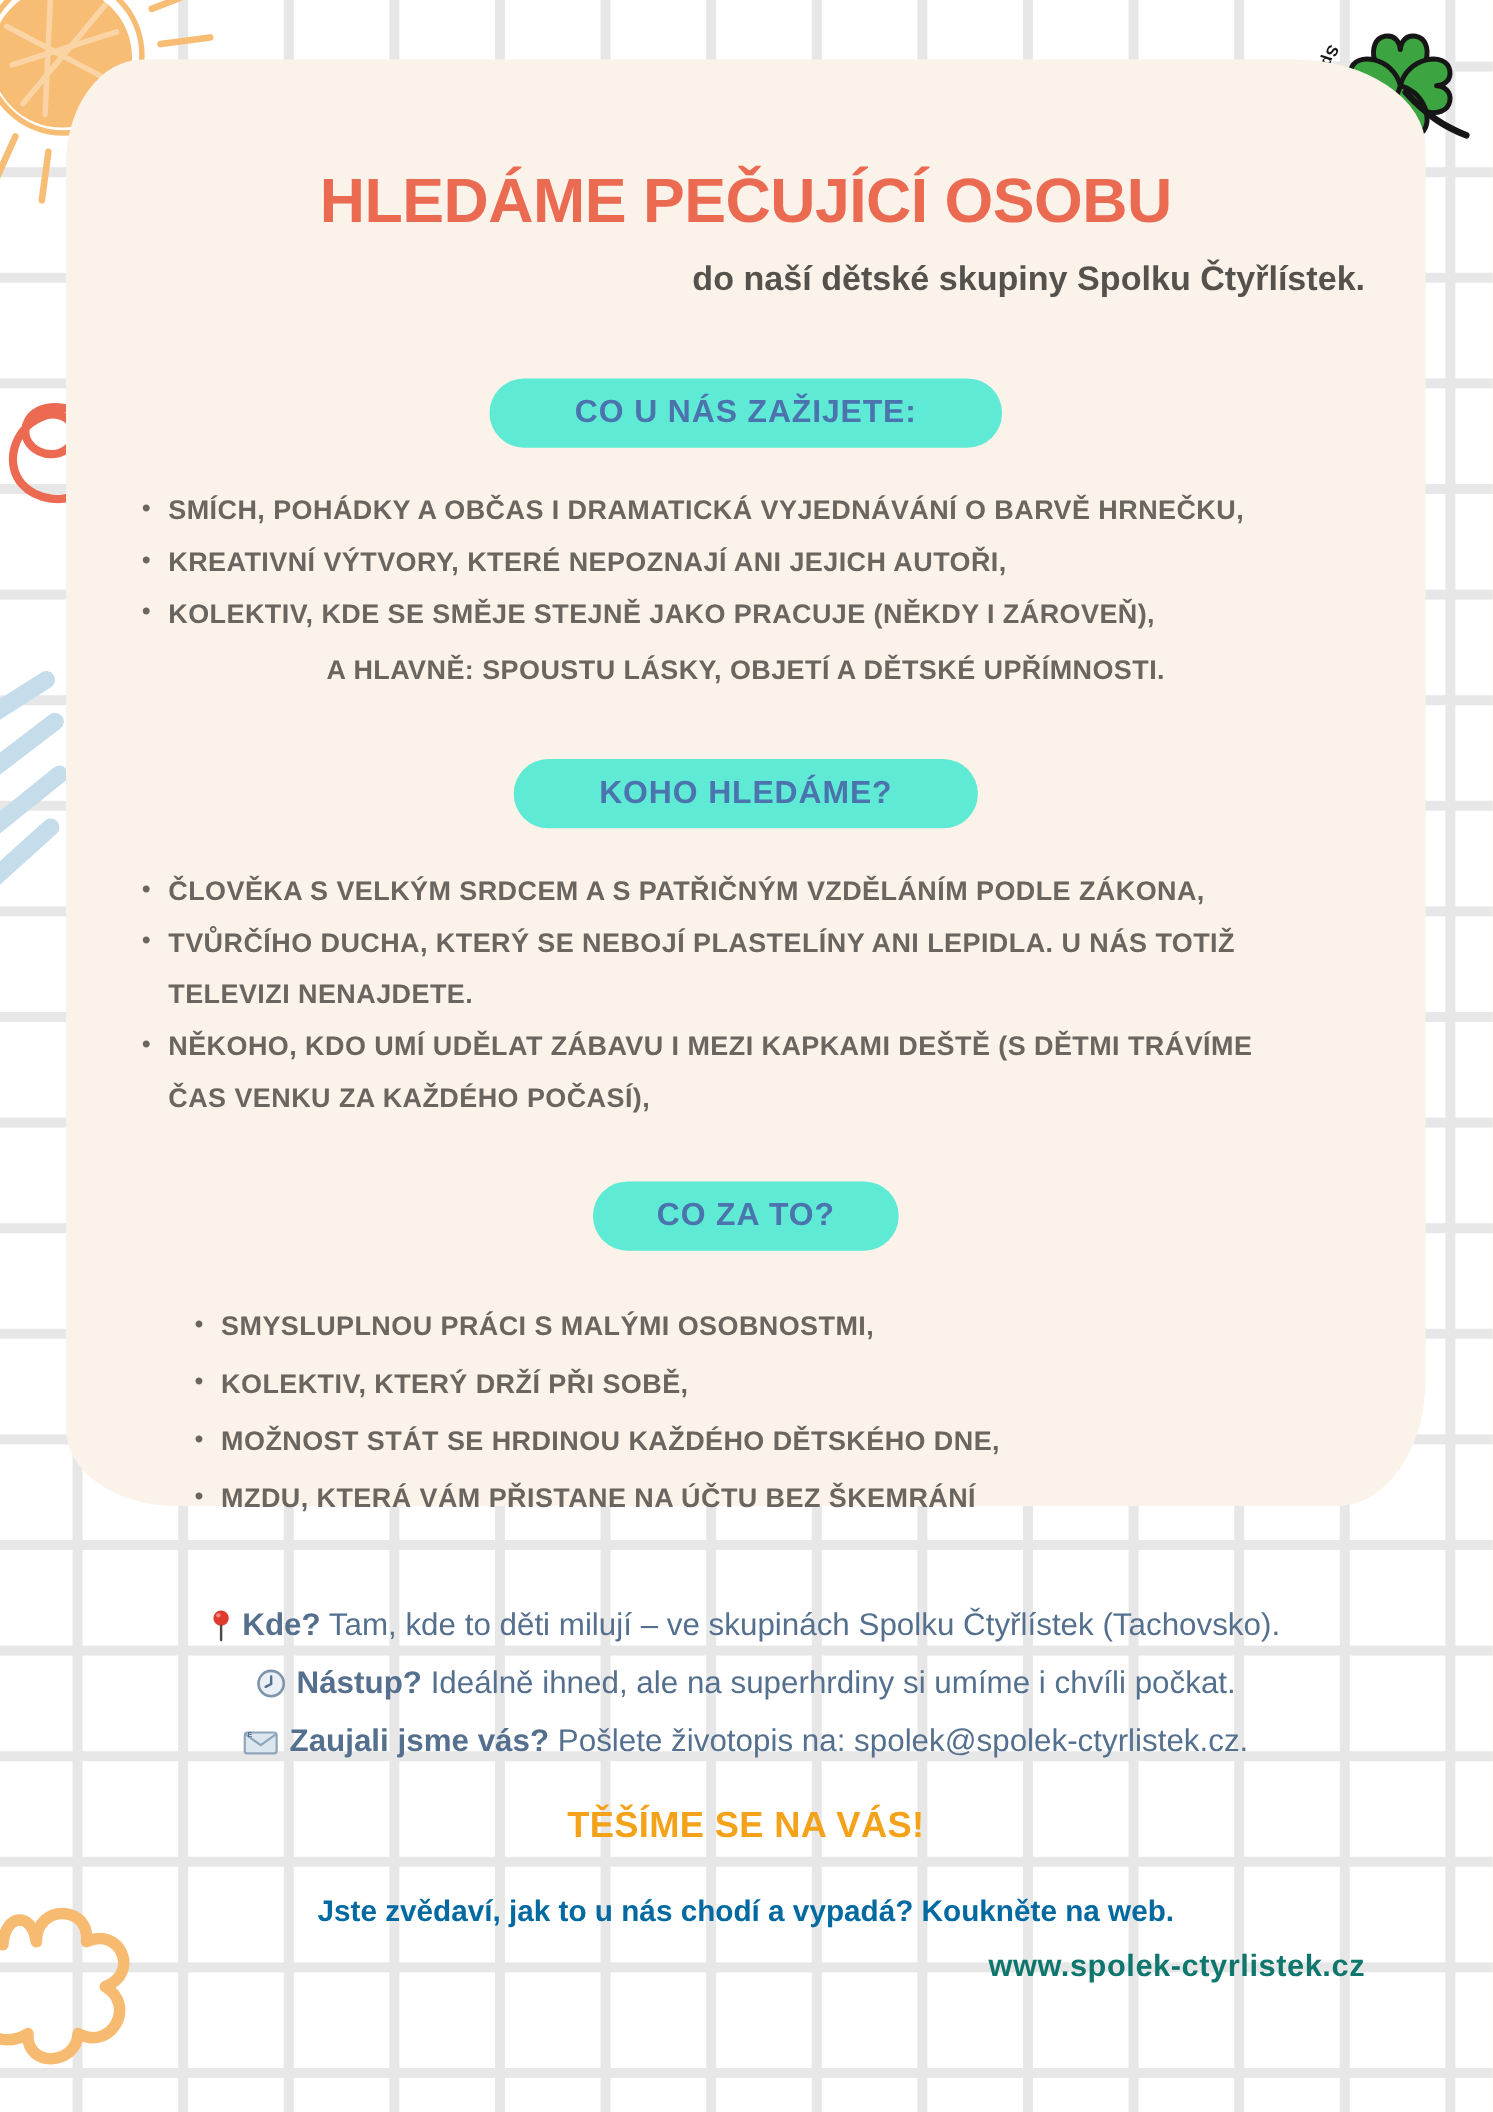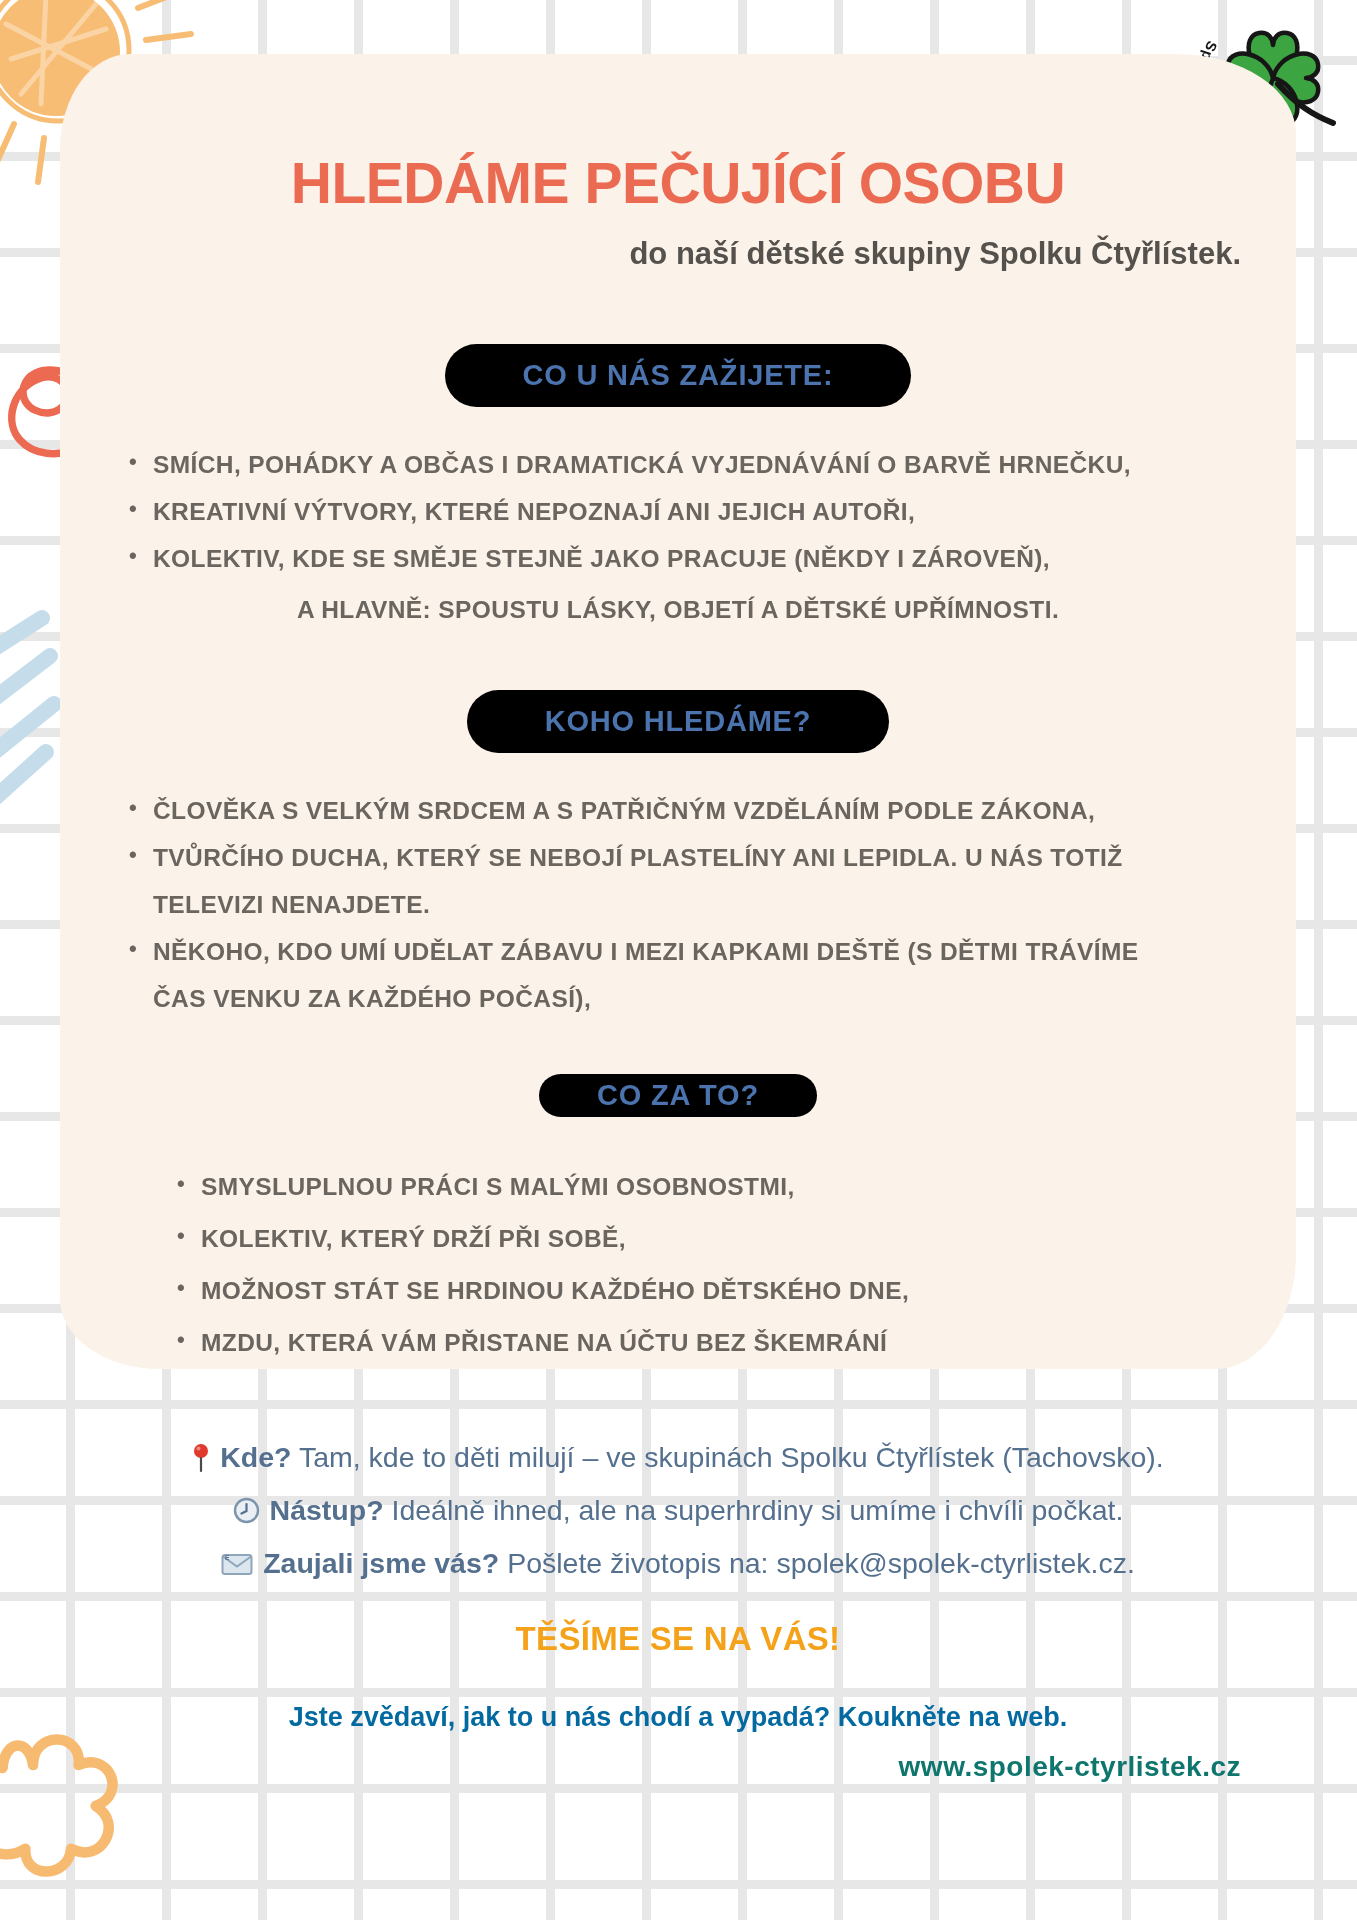--- a/index.html
+++ b/index.html
@@ -25,27 +25,27 @@
     font-size:57px;font-weight:800;letter-spacing:-.5px;
     color:#EB6A52;
   }
   .subtitle{
     margin:20px 0 0 0;text-align:right;
     font-size:31px;font-weight:700;color:#55524E;
   }
 
   .pill{
     width:fit-content;margin:0 auto;
-    background:#000000;color:#4B73AE;
+    background:#5eead4;color:#4B73AE;
     font-size:29px;font-weight:800;letter-spacing:.8px;
     padding:15px 78px;border-radius:34px;text-align:center;
   }
   .pill.p1{margin-top:72px;}
   .pill.p2{margin-top:66px;}
-  .pill.p3{margin-top:52px;padding:5px 58px;}
+  .pill.p3{margin-top:52px;padding:15px 58px;}
 
   ul.bullets{
     list-style:none;margin:34px 0 0 0;padding:0 0 0 12px;max-width:1015px;
     color:#6A655F;font-size:24.5px;font-weight:700;letter-spacing:.4px;line-height:1.92;
   }
   ul.bullets li{position:relative;padding-left:26px;}
   ul.bullets li::before{
     content:"•";position:absolute;left:2px;top:0;font-size:22px;color:#6A655F;
   }
   ul.bullets.indented{margin-left:48px;margin-top:44px;line-height:2.12;}

